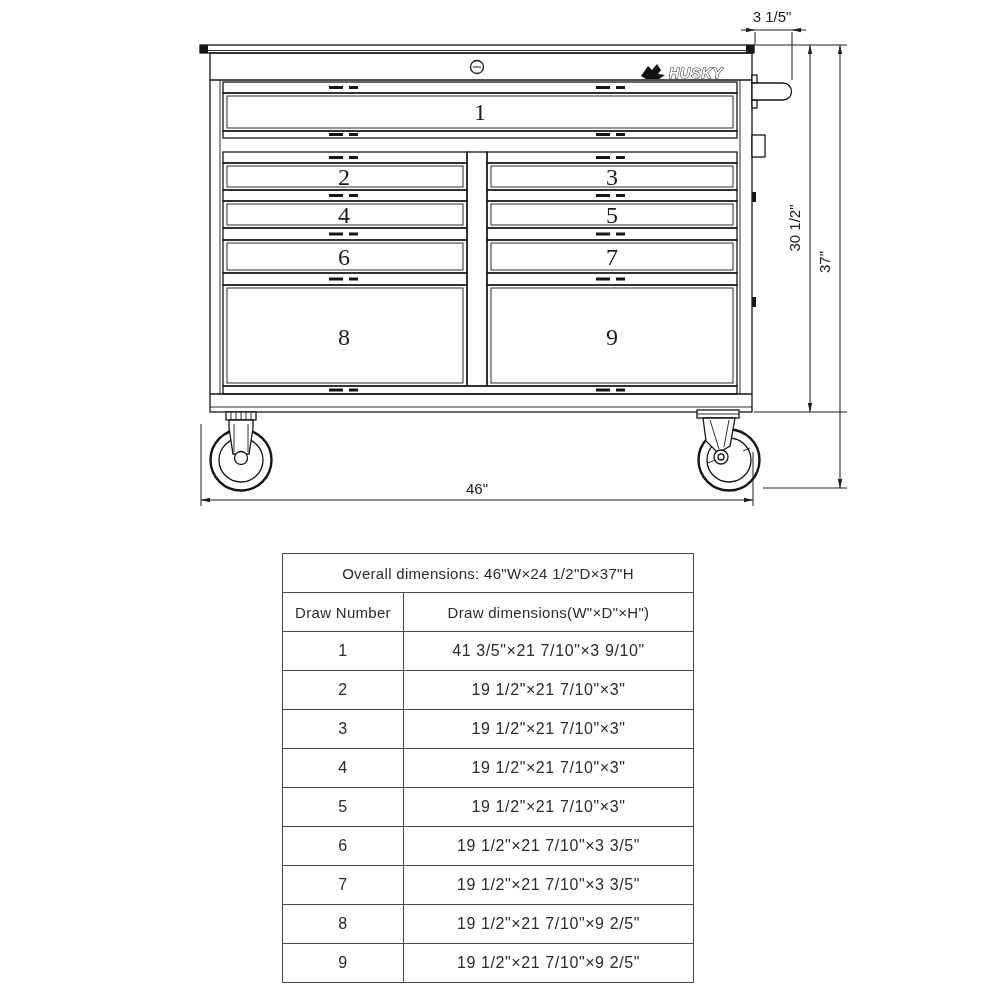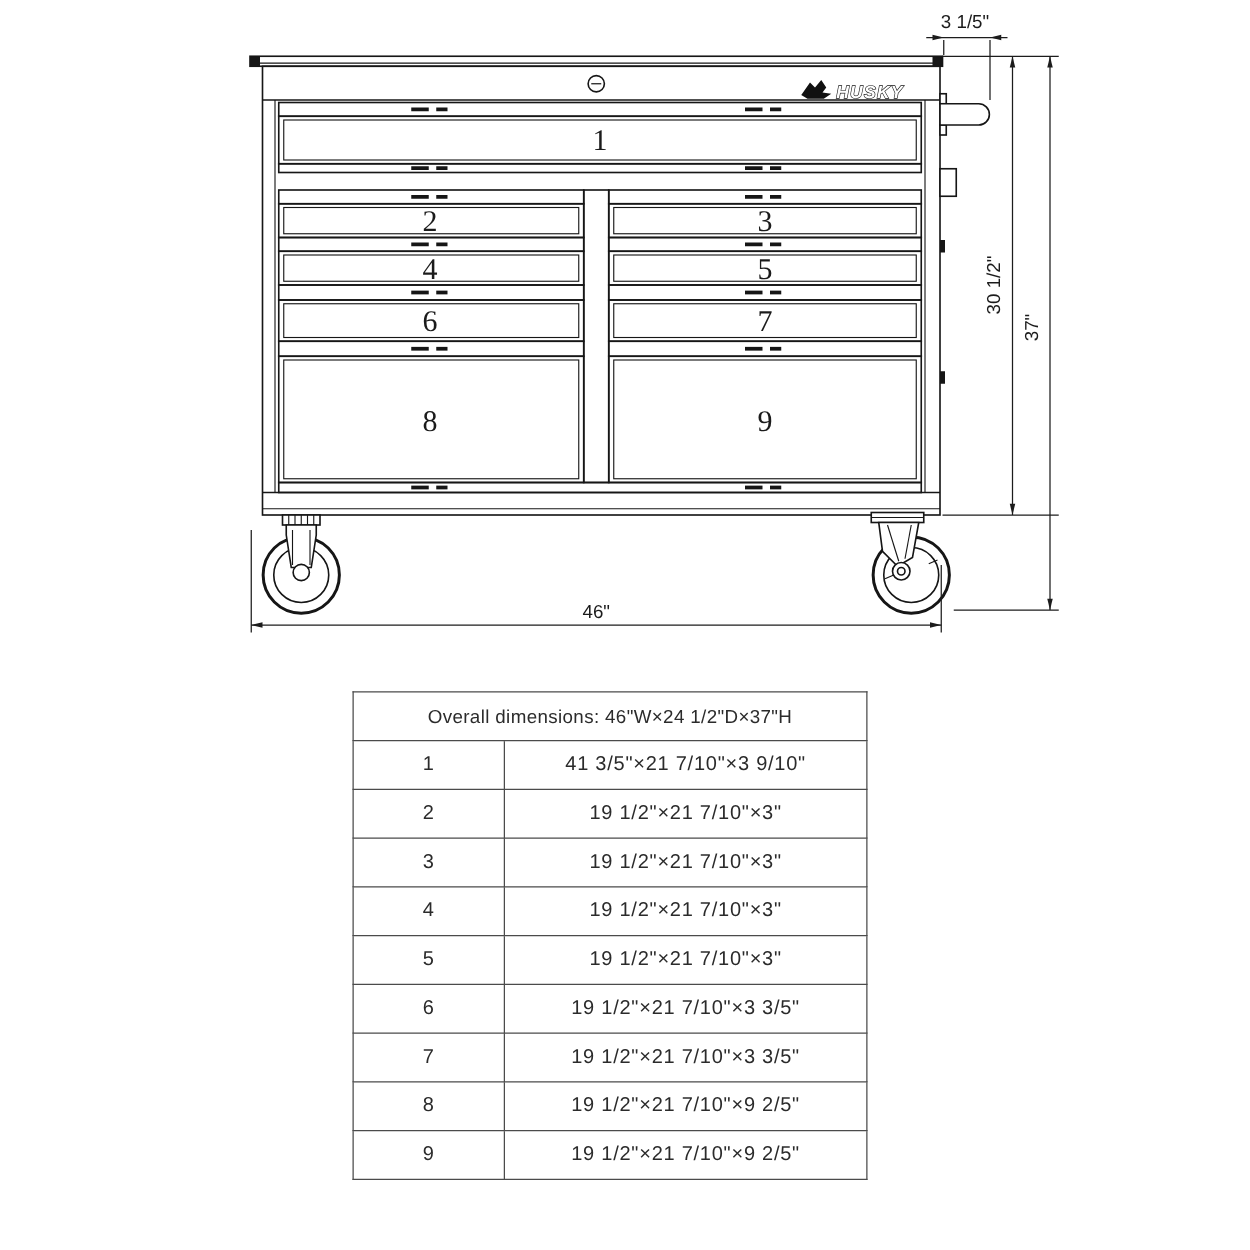--- a/index.html
+++ b/index.html
@@ -215,20 +215,24 @@
   <table class="spec-table">
     <colgroup>
         <col style="width:121px">
         <col>
       </colgroup>
     <tbody>
         <tr>
       <td colspan="2">Overall dimensions: 46"W×24 1/2"D×37"H</td>
     </tr>
     <tr>
+      <td>Draw Number</td>
+      <td>Draw dimensions(W"×D"×H")</td>
+    </tr>
+    <tr>
       <td class="val">1</td>
       <td class="val">41 3/5"×21 7/10"×3 9/10"</td>
     </tr>
     <tr>
       <td class="val">2</td>
       <td class="val">19 1/2"×21 7/10"×3"</td>
     </tr>
     <tr>
       <td class="val">3</td>
       <td class="val">19 1/2"×21 7/10"×3"</td>

